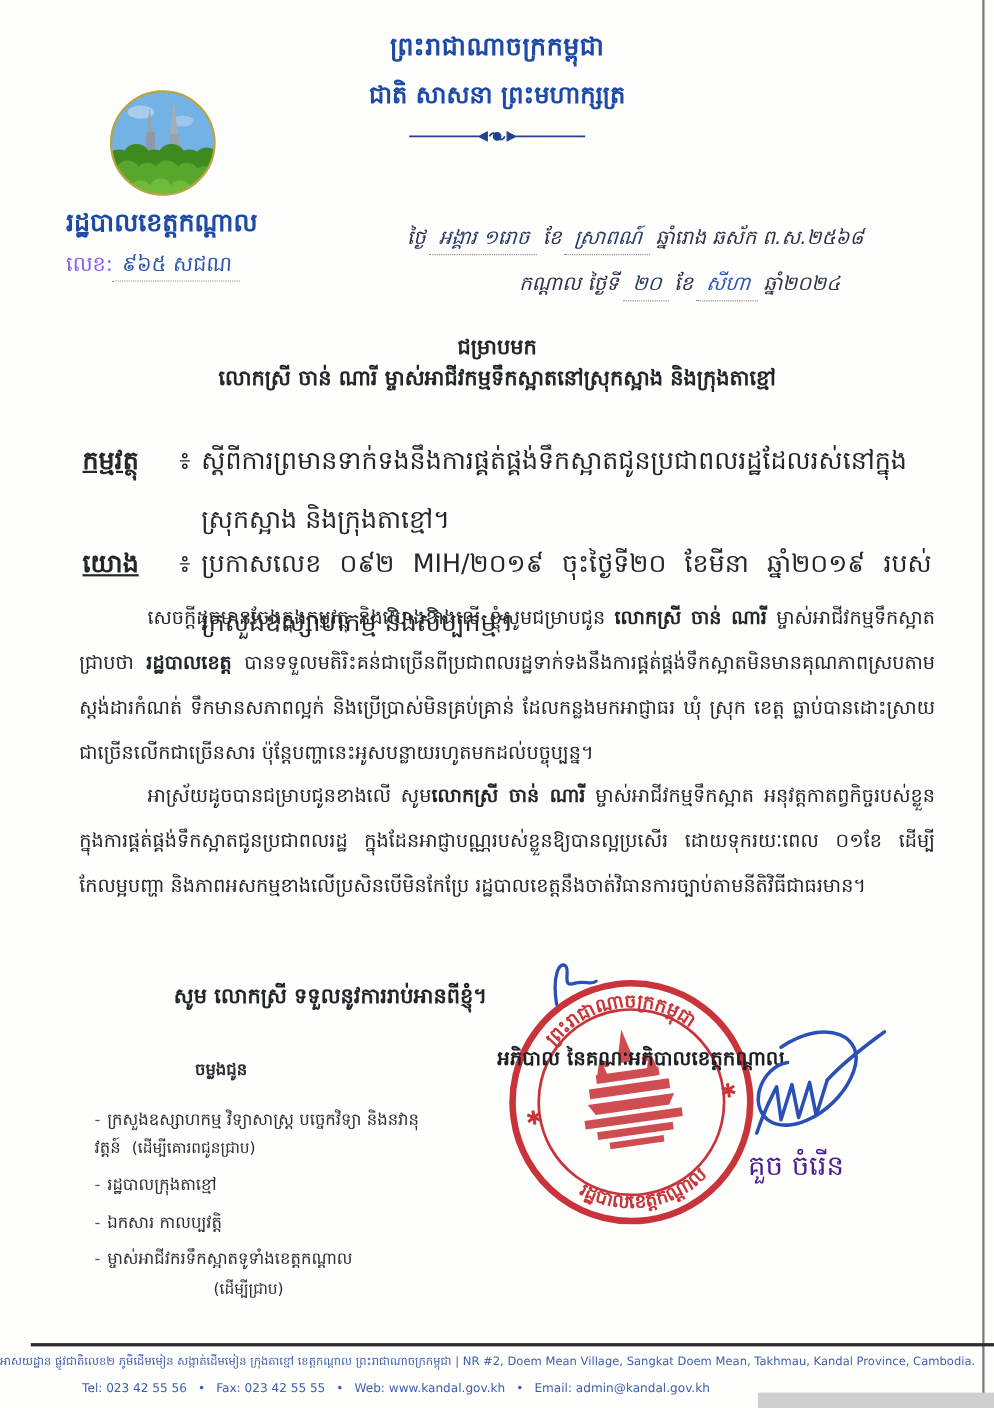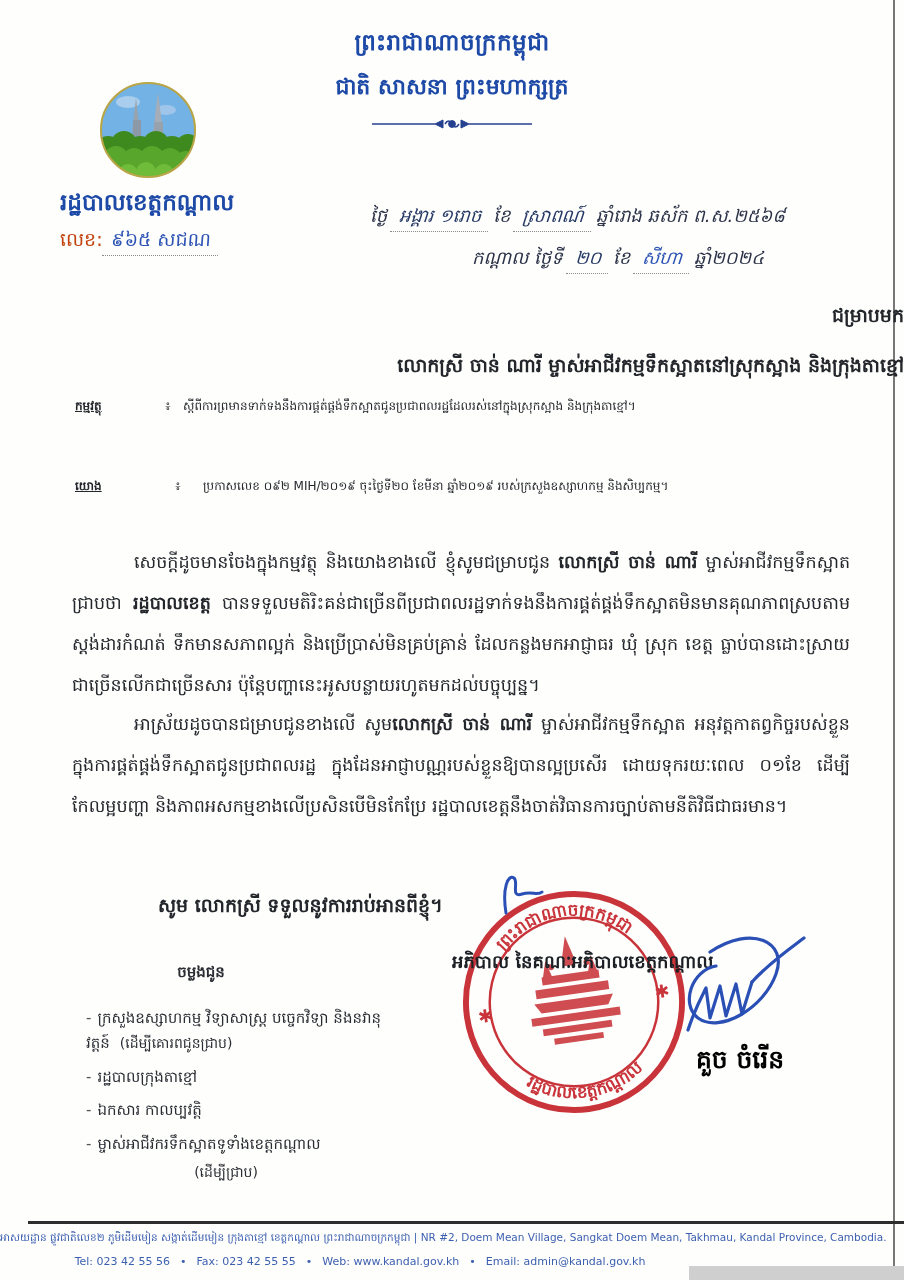--- a/index.html
+++ b/index.html
@@ -13,51 +13,51 @@
   
   .kingdom{position:absolute;top:28px;left:0;width:904px;text-align:center;color:#1d49a7;}
   .kingdom .l1{font-size:23px;font-weight:bold;letter-spacing:.5px;}
   .kingdom .l2{font-size:22px;font-weight:bold;margin-top:12px;}
   .ornament{margin-top:10px;}
   
   .lh-left{position:absolute;top:80px;left:60px;width:270px;}
   .logo-wrap{margin-left:38px;}
   .admin-name{font-size:23px;font-weight:bold;color:#1d49a7;margin-top:4px;white-space:nowrap;}
   .num-line{font-size:19px;color:#1d49a7;margin-top:6px;}
-  .num-line .lbl{color:#c2410c;text-align:right;}
+  .num-line .lbl{color:#8b5cf6;text-align:right;}
   .fill{border-bottom:1.5px dotted #8a8a8a;padding:0 8px;color:#273a66;display:inline-block;transform:skewX(-4deg);}
   .fill.blue{color:#2d54b4;}
   
   .dateline{position:absolute;top:204px;left:370px;width:500px;font-style:italic;color:#2b3247;font-size:18px;}
   .dateline .row{margin-bottom:14px;white-space:nowrap;}
   .dateline .row2{text-align:center;}
   .dateline span{margin-right:4px;}
   
-  .to-block{position:absolute;top:303px;left:0;width:904px;text-align:right;}
+  .to-block{position:absolute;top:303px;left:0;width:904px;text-align:center;}
   .to-label{font-size:19px;font-weight:bold;}
-  .to-line{font-size:19px;font-weight:bold;margin-top:22px;}
-  
-  .meta-row{position:absolute;left:75px;width:772px;display:flex;font-size:12px;line-height:2.35;}
+  .to-line{font-size:19px;font-weight:bold;}
+  
+  .meta-row{position:absolute;left:75px;width:772px;display:flex;font-size:23px;line-height:2.35;}
   .meta-row.subject{top:392px;}
-  .meta-row.reference{top:472px;gap:10px;}
+  .meta-row.reference{top:486px;}
   .meta-label{font-weight:bold;text-decoration:underline;flex:0 0 78px;}
   .meta-sep{flex:0 0 30px;text-align:center;}
   .meta-text{flex:1;text-align:justify;}
   
   .body-p{position:absolute;left:72px;width:778px;margin:0;font-size:17.5px;line-height:2.35;text-align:justify;text-indent:62px;}
   .p1{top:542px;}
   .p2{top:704px;}
   .closing{position:absolute;top:893px;left:158px;margin:0;font-size:19px;font-weight:600;}
   
   .sign-area{position:absolute;top:872px;left:452px;width:440px;height:240px;}
   .stamp{position:absolute;top:16px;left:8px;opacity:.93;}
   .stamp-title{position:absolute;top:78px;left:0;width:430px;font-size:18px;font-weight:bold;color:#1d2126;white-space:nowrap;}
   .sig-tick{position:absolute;top:-4px;left:40px;}
   .sig-main{position:absolute;top:50px;left:140px;}
-  .signer-name{position:absolute;top:172px;left:244px;font-size:25px;font-weight:bold;color:#000000;white-space:nowrap;}
+  .signer-name{position:absolute;top:172px;left:228px;font-size:25px;font-weight:normal;color:#4c1d95;white-space:nowrap;}
   
   .cc-block{position:absolute;top:962px;left:86px;width:340px;font-size:15px;color:#2a2d33;}
   .cc-header{font-weight:bold;text-align:center;width:230px;margin-bottom:22px;}
   .cc-item{margin-bottom:9px;line-height:1.65;}
   .cc-item .dash{margin-right:6px;color:#555;}
   .cc-note{font-size:14px;}
   .cc-note.inline{display:inline;margin-left:10px;}
   .cc-note.center{display:block;text-align:center;width:280px;margin-top:4px;}
   
   .footer{position:absolute;left:0;bottom:0;width:904px;}

